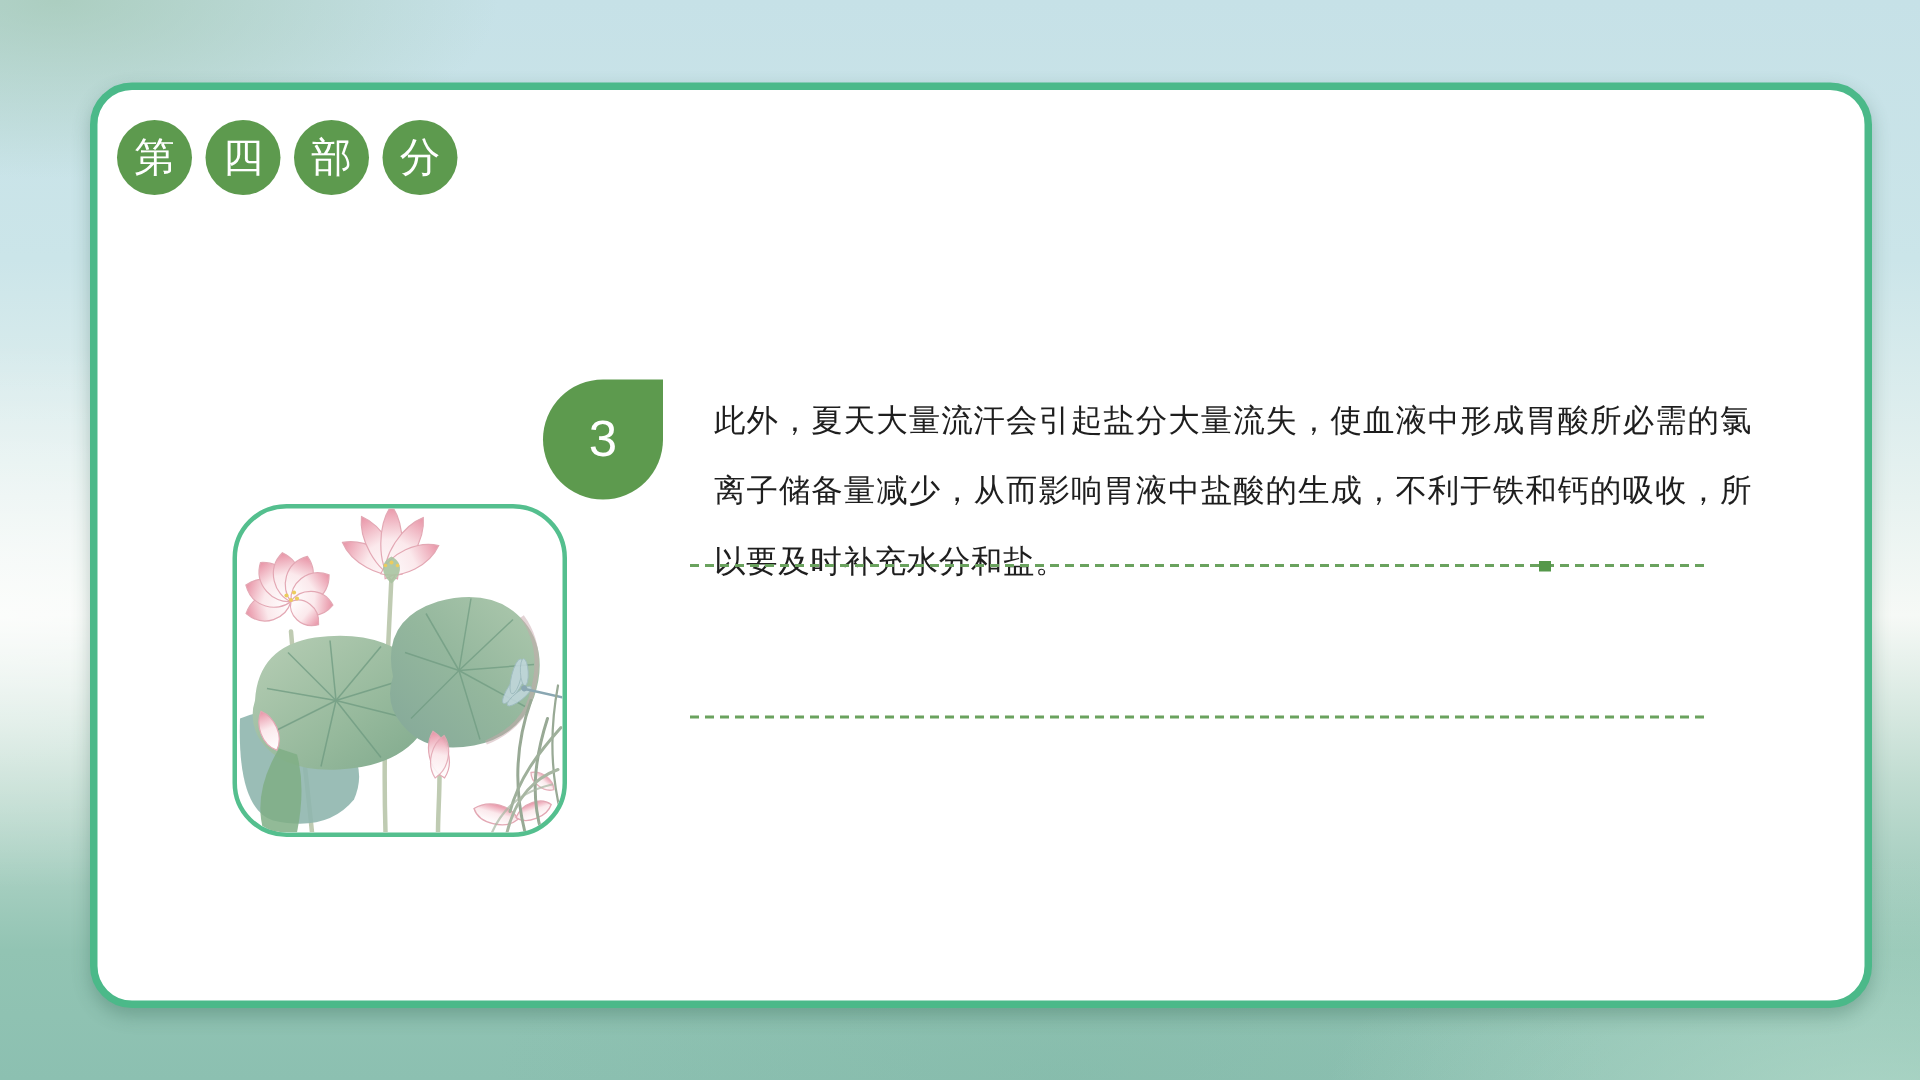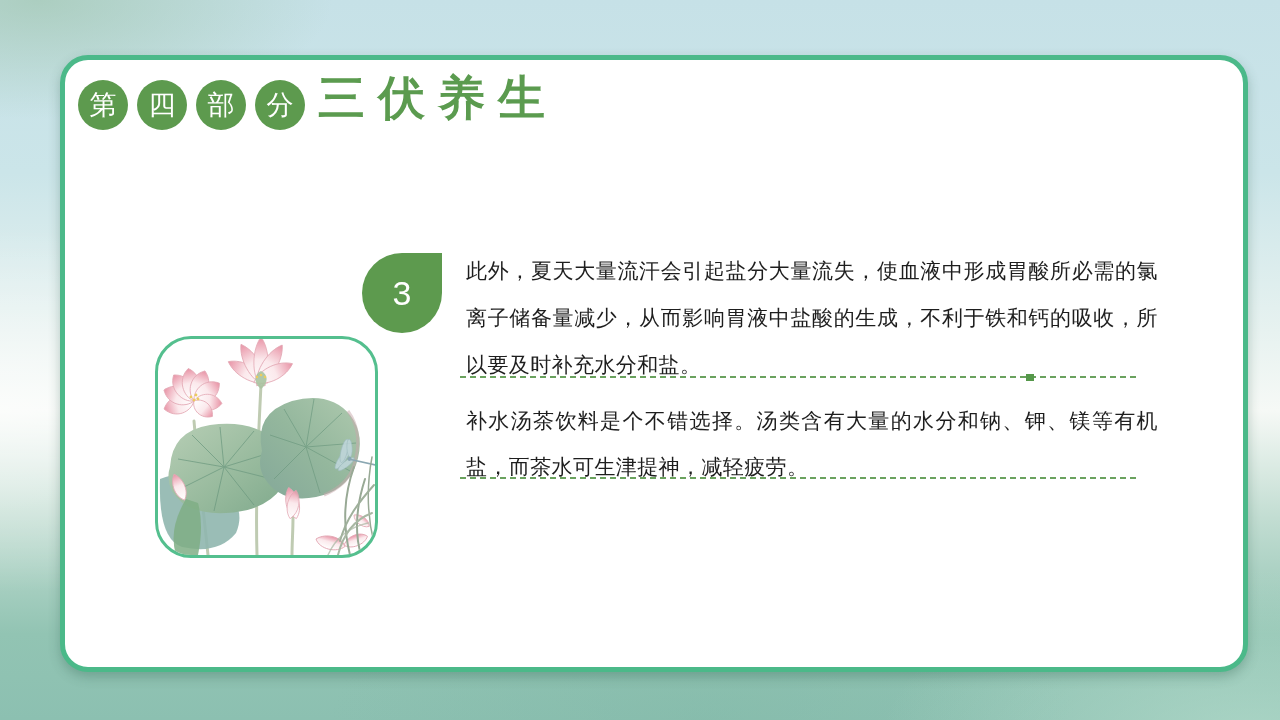--- a/index.html
+++ b/index.html
@@ -20,21 +20,21 @@
     font-size:27px;display:flex;align-items:center;justify-content:center;
     font-family:"Liberation Serif",serif;}
   .title{position:absolute;left:318px;top:70px;margin:0;font-size:47px;line-height:56px;
     color:#5b9b4f;font-family:"Liberation Serif",serif;font-weight:700;letter-spacing:13px;white-space:nowrap;}
   .drop{position:absolute;left:362px;top:253px;width:80px;height:80px;background:#5d9a4e;
     border-radius:50% 0 50% 50%;color:#ffffff;display:flex;align-items:center;justify-content:center;
     font-size:34px;}
   .frame{position:absolute;left:155px;top:336px;width:223px;height:222px;box-sizing:border-box;
     border:3px solid #54bf8e;border-radius:36px;background:#ffffff;overflow:hidden;}
   .frame svg{display:block;width:217px;height:216px;}
-  .para{position:absolute;left:460px;width:692px;margin:6px;font-size:21px;color:#1e1e1e;
+  .para{position:absolute;left:460px;width:692px;margin:16px;font-size:21px;color:#1e1e1e;
     letter-spacing:.4px;text-align:justify;}
   .p1{top:241px;line-height:47px;}
   .p2{top:392px;line-height:46px;}
   .p3{top:484px;line-height:45px;}
   .divider{position:absolute;left:460px;width:676px;height:0;border-top:2px dashed #6aa25e;}
   .d1{top:376px;}
   .d2{top:477px;}
   .sq{position:absolute;left:566px;top:-4px;width:8px;height:7px;background:#55984a;}
 </style>
 </head>
@@ -45,21 +45,20 @@
 
   <div class="card"></div>
 
   <div class="badges">
     <span class="badge">第</span>
     <span class="badge">四</span>
     <span class="badge">部</span>
     <span class="badge">分</span>
   </div>
 
-  <h1 class="title">三伏养生</h1>
 
   <div class="drop">
     <span>3</span>
   </div>
 
   <div class="frame">
     <svg viewBox="0 0 217 216">
       <defs>
         <linearGradient id="petal" x1="0" y1="1" x2="0" y2="0">
           <stop offset="0" stop-color="#ffffff"></stop>
@@ -187,17 +186,16 @@
       </g>
     </svg>
   </div>
 
   <p class="para p1">此外，夏天大量流汗会引起盐分大量流失，使血液中形成胃酸所必需的氯离子储备量减少，从而影响胃液中盐酸的生成，不利于铁和钙的吸收，所以要及时补充水分和盐。</p>
 
   <div class="divider d1">
     <span class="sq"></span>
   </div>
 
-  <p class="para p2">补水汤茶饮料是个不错选择。汤类含有大量的水分和钠、钾、镁等有机盐，而茶水可生津提神，减轻疲劳。</p>
 
   <div class="divider d2"></div>
 
 </div>
 
 </body></html>

